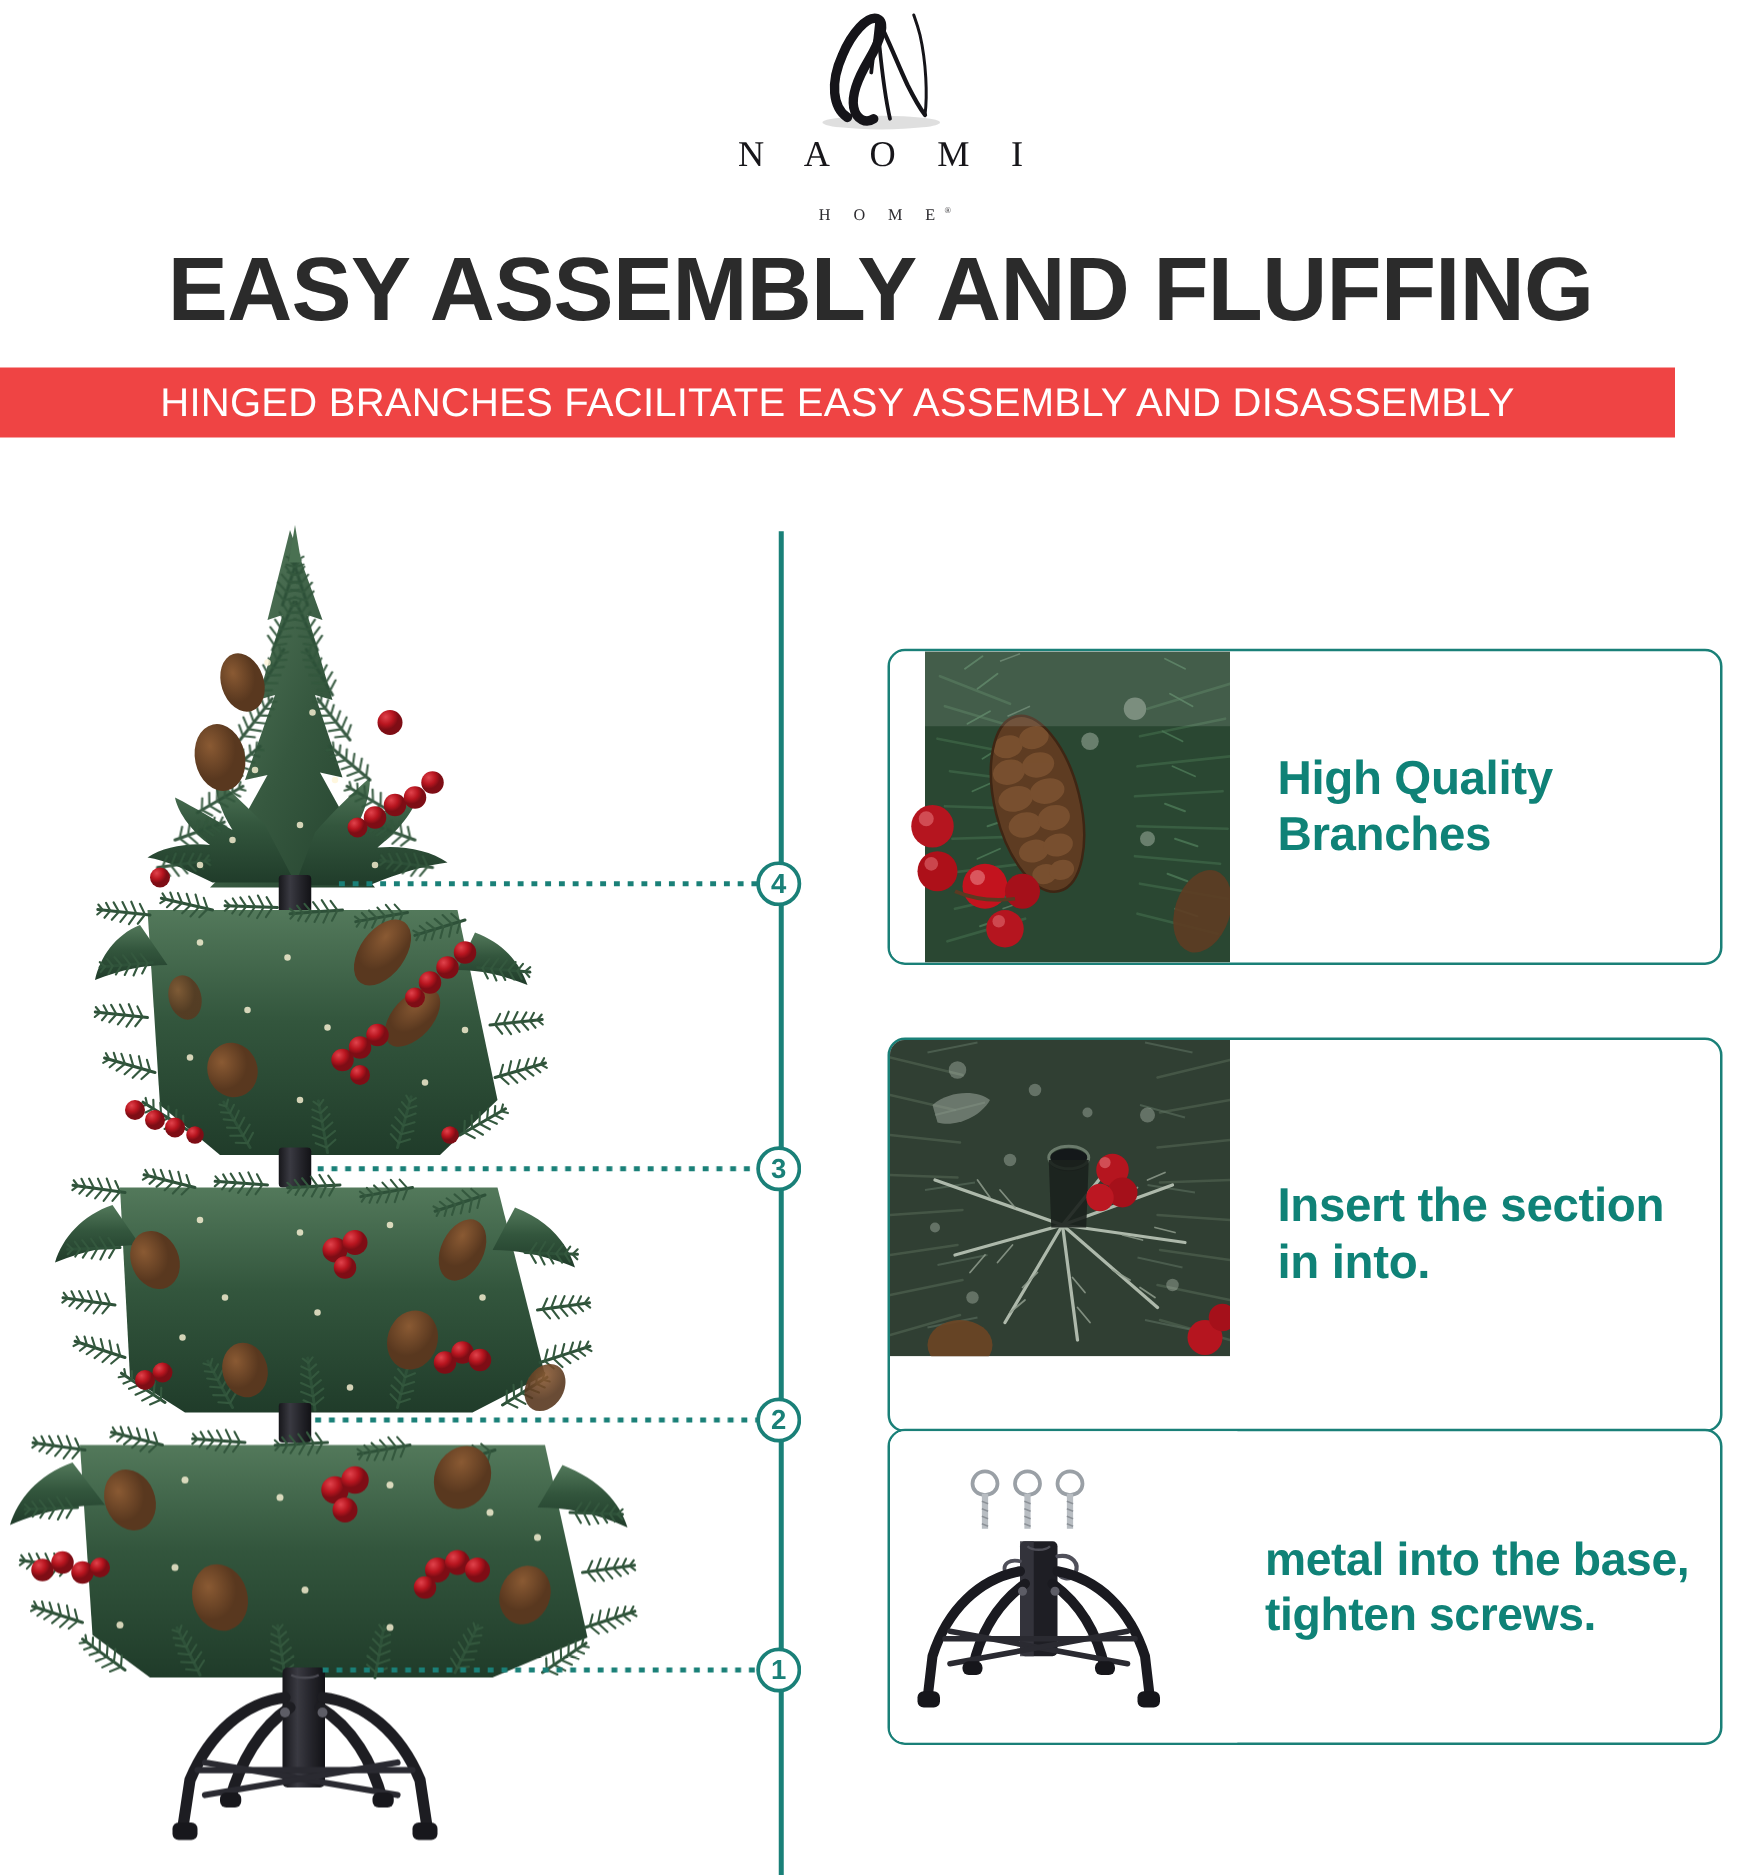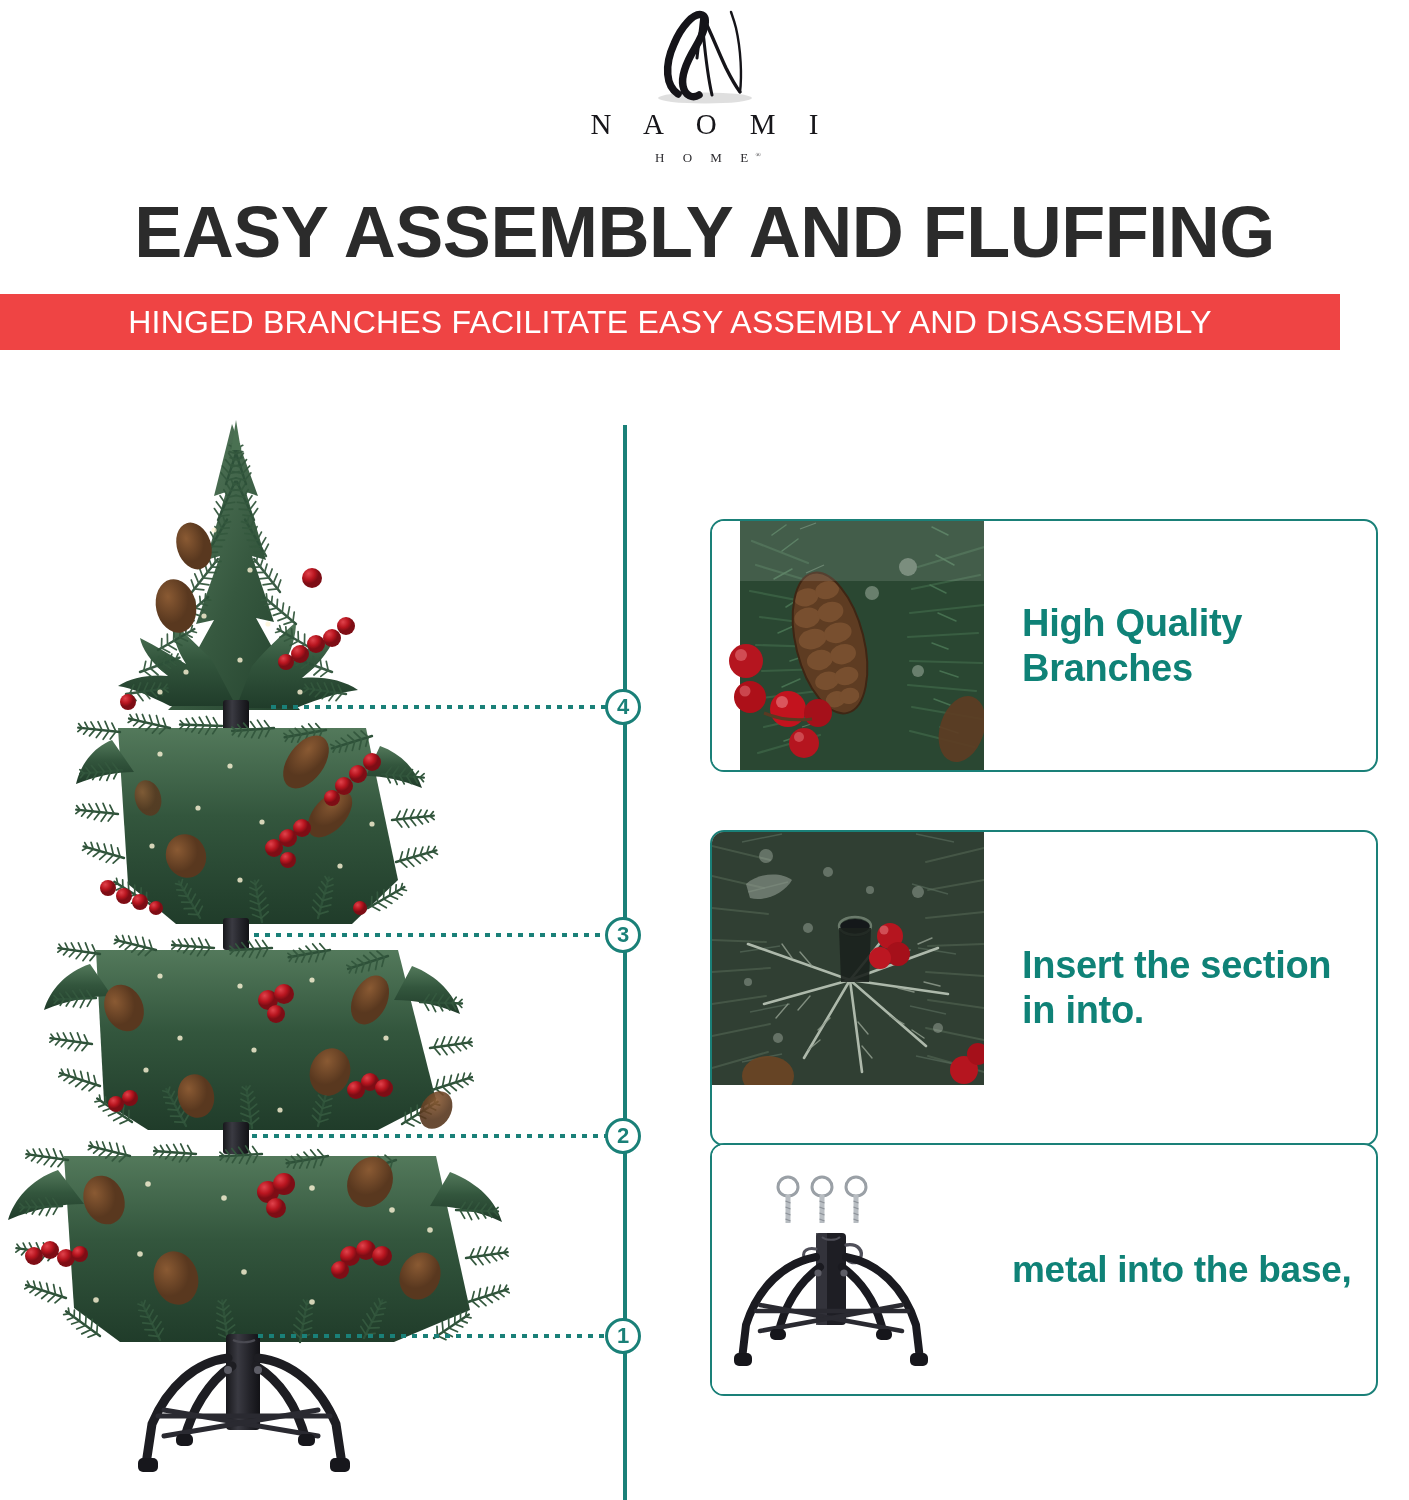--- a/index.html
+++ b/index.html
@@ -38,21 +38,21 @@
     color: #17161a;
     margin-top: 2px;
     text-indent: 13px;
     line-height: 1;
   }
   .brand-sub {
     font-family: "Liberation Serif", serif;
     font-size: 13px;
     letter-spacing: 7.5px;
     color: #2c2b2f;
-    margin-top: 12px;
+    margin-top: 26px;
     text-indent: 7px;
     line-height: 1;
   }
   .brand-sub sup {
     font-size: 7px;
     letter-spacing: 0;
     vertical-align: super;
   }
 
   
@@ -790,15 +790,16 @@
           <rect x="164" y="184" width="16" height="11" rx="5"></rect>
         </g>
         <circle cx="106" cy="128" r="3.6" fill="#5d5d66"></circle>
         <circle cx="132" cy="128" r="3.6" fill="#5d5d66"></circle>
       </g>
     </svg>
   </div>
   <div class="card-body">
     <div class="card-title">
       <div>metal into the base,</div>
+      <div>tighten screws.</div>
     </div>
   </div>
 </div>
 
 </body></html>

